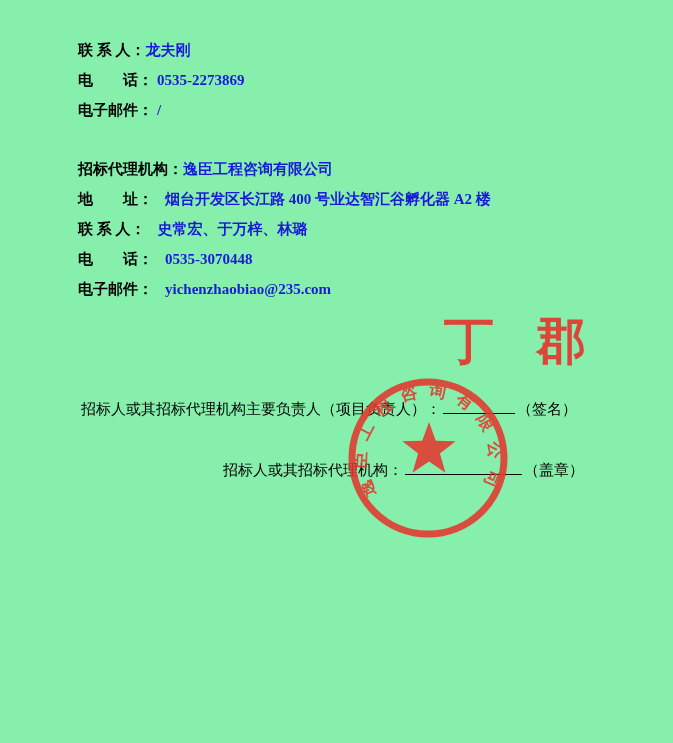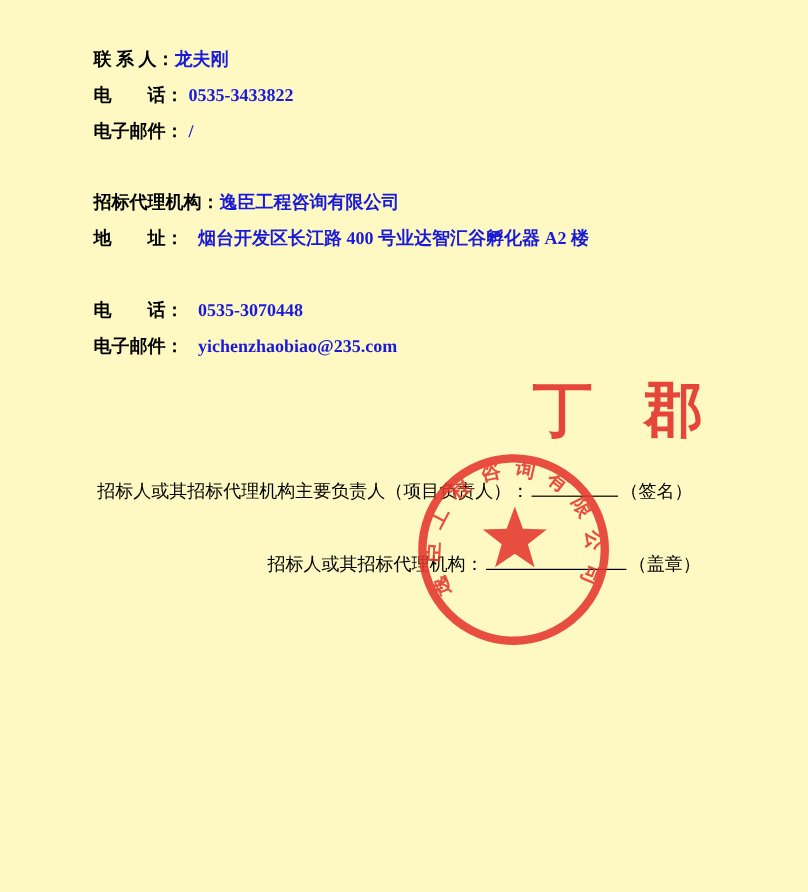--- a/index.html
+++ b/index.html
@@ -4,21 +4,21 @@
 <style>
   html, body {
     margin: 0;
     padding: 0;
     background: #ffffff;
   }
   .page {
     position: relative;
     width: 673px;
     height: 743px;
-    background: #fef9c3;
+    background: #86efac;
     overflow: hidden;
     font-family: "Liberation Serif", "DejaVu Serif", serif;
   }
   .doc-row {
     position: absolute;
     left: 63px;
     font-size: 15px;
     font-weight: 700;
     line-height: 20px;
     white-space: pre;
@@ -79,31 +79,34 @@
 </style>
 </head>
 <body>
 
 <div class="page">
 
   <div class="doc-row" style="top:20px">
     <span class="lbl">联 系 人：</span><span class="val">龙夫刚</span>
   </div>
   <div class="doc-row" style="top:50px">
-    <span class="lbl">电　　话：</span><span class="val g1">0535-3433822</span>
+    <span class="lbl">电　　话：</span><span class="val g1">0535-2273869</span>
   </div>
   <div class="doc-row" style="top:80px">
     <span class="lbl">电子邮件：</span><span class="val g1">/</span>
   </div>
 
   <div class="doc-row" style="top:139px">
     <span class="lbl">招标代理机构：</span><span class="val">逸臣工程咨询有限公司</span>
   </div>
   <div class="doc-row" style="top:169px">
     <span class="lbl">地　　址：</span><span class="val g2">烟台开发区长江路 400 号业达智汇谷孵化器 A2 楼</span>
+  </div>
+  <div class="doc-row" style="top:199px">
+    <span class="lbl">联 系 人：</span><span class="val g2">史常宏、于万梓、林璐</span>
   </div>
   <div class="doc-row" style="top:229px">
     <span class="lbl">电　　话：</span><span class="val g2">0535-3070448</span>
   </div>
   <div class="doc-row" style="top:259px">
     <span class="lbl">电子邮件：</span><span class="val g2">yichenzhaobiao@235.com</span>
   </div>
 
   <div class="handwritten">
     <span>丁</span>

